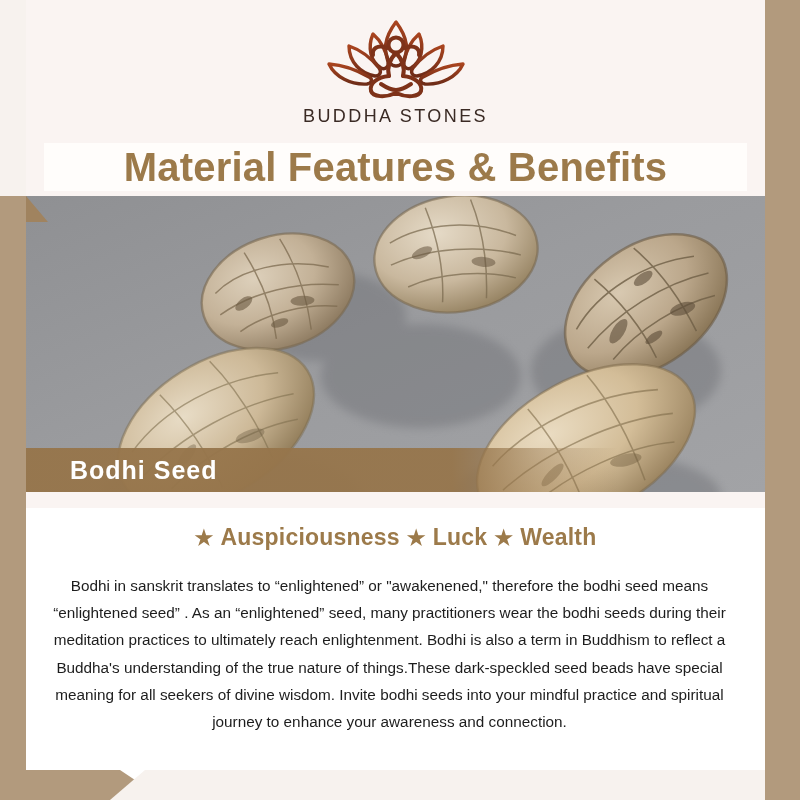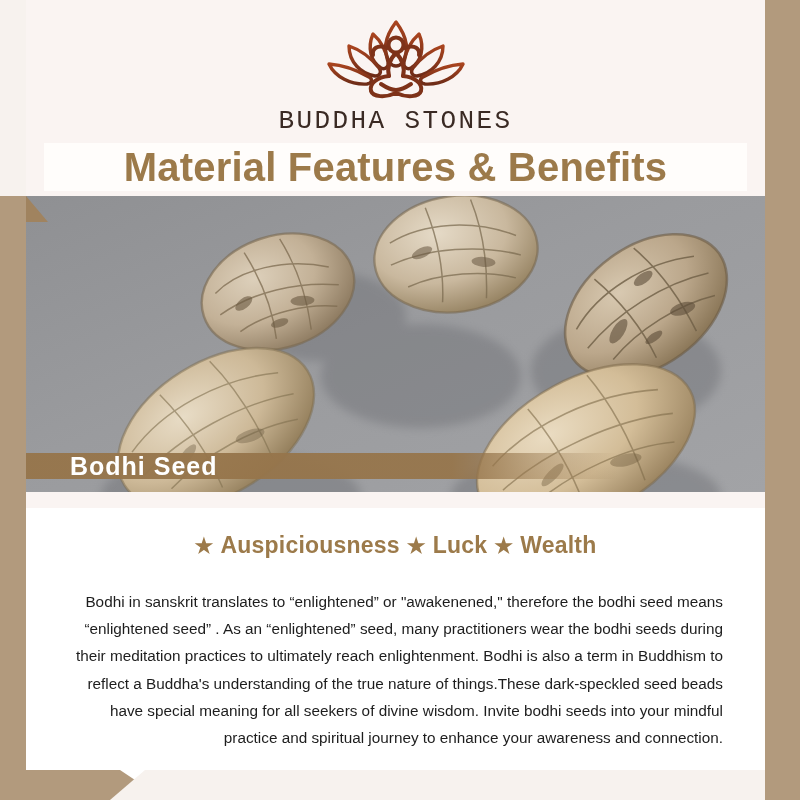--- a/index.html
+++ b/index.html
@@ -94,22 +94,22 @@
   }
   .logo-mark {
     display: block;
     margin: 0 auto;
     width: 190px;
     height: 88px;
   }
   .logo-word {
     display: block;
     margin-top: 4px;
-    font-family: Liberation Mono, monospace;
-    font-size: 26px;
+    font-family: Liberation Sans, sans-serif;
+    font-size: 18px;
     letter-spacing: 2.4px;
     color: #3a2a24;
     font-weight: 400;
   }
 
   .title-bar {
     position: absolute;
     left: 18px;
     top: 143px;
     width: 703px;
@@ -143,23 +143,23 @@
     width: 22px; height: 26px;
     background: #a0835f;
     clip-path: polygon(0 0, 0 26px, 22px 26px);
     z-index: 3;
   }
   .photo-svg { display: block; width: 739px; height: 296px; }
 
   .seed-label {
     position: absolute;
     left: 0;
-    bottom: 13px;
+    bottom: 0;
     width: 592px;
-    height: 26px;
+    height: 44px;
     background: linear-gradient(to right, rgba(150,117,75,0.96) 0%, rgba(150,117,75,0.94) 72%, rgba(150,117,75,0.0) 100%);
     display: flex;
     align-items: center;
     z-index: 4;
   }
   .seed-label-text {
     margin-left: 44px;
     color: #ffffff;
     font-size: 25px;
     font-weight: bold;
@@ -176,38 +176,38 @@
     background: #ffffff;
   }
   .body-panel-top-tint {
     position: absolute;
     left: 0; top: 0;
     width: 739px; height: 16px;
     background: #faf4f2;
   }
 
   .benefits {
-    margin: 12px;
+    margin: 4px;
     padding-top: 28px;
     text-align: center;
     font-size: 23px;
     font-weight: bold;
     color: #9c7a4a;
     letter-spacing: 0.2px;
   }
   .benefits .star { font-size: 21px; }
   .benefits .gap { display: inline-block; width: 7px; }
 
   .paragraph {
-    margin: 12px;
+    margin: 0;
     padding: 17px 30px 0 18px;
     font-size: 15.3px;
     line-height: 1.78;
     color: #1d1d1d;
-    text-align: right;
+    text-align: center;
     font-weight: 500;
   }
 </style>
 </head>
 <body>
 
 <div id="poster">
 
   <div class="band-top-tan"></div>
   <div class="band-top-cream"></div>

